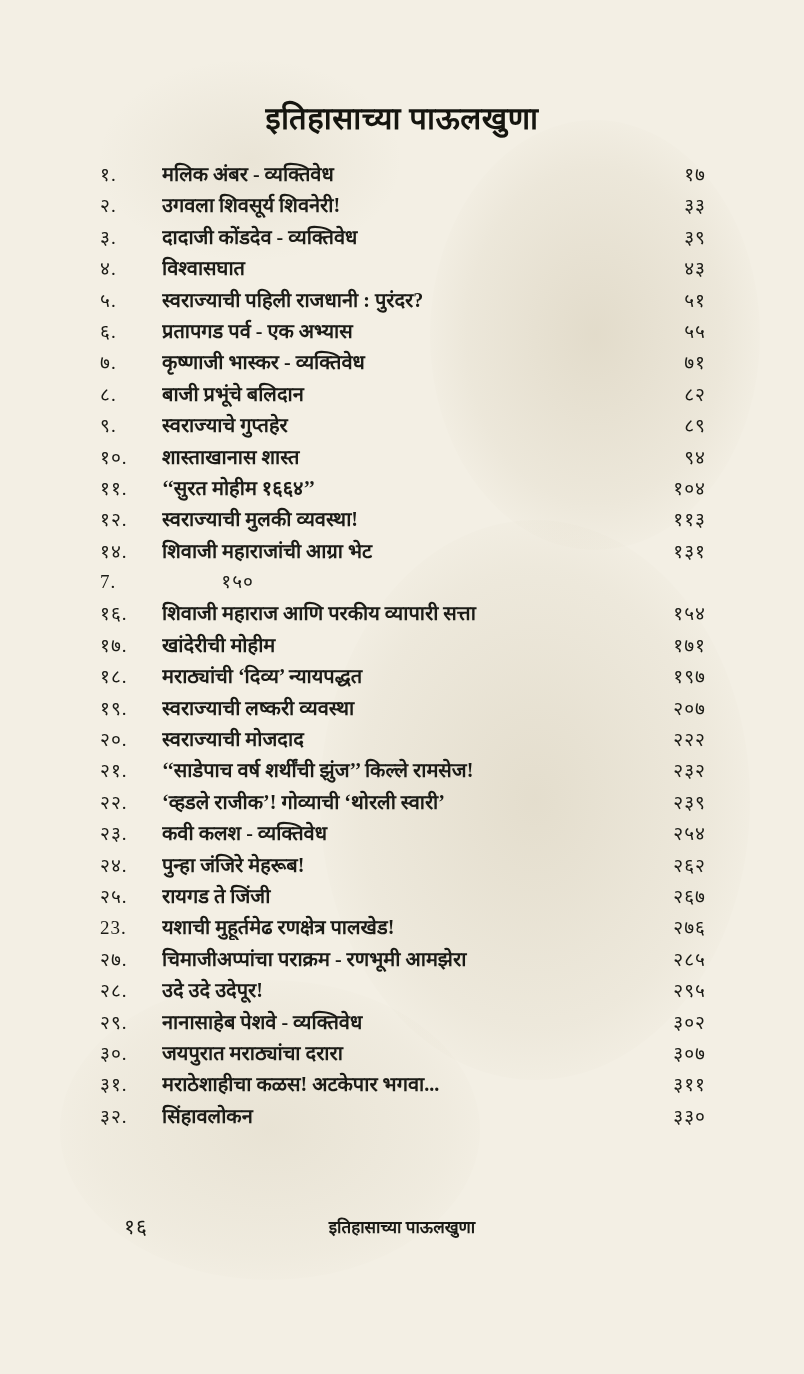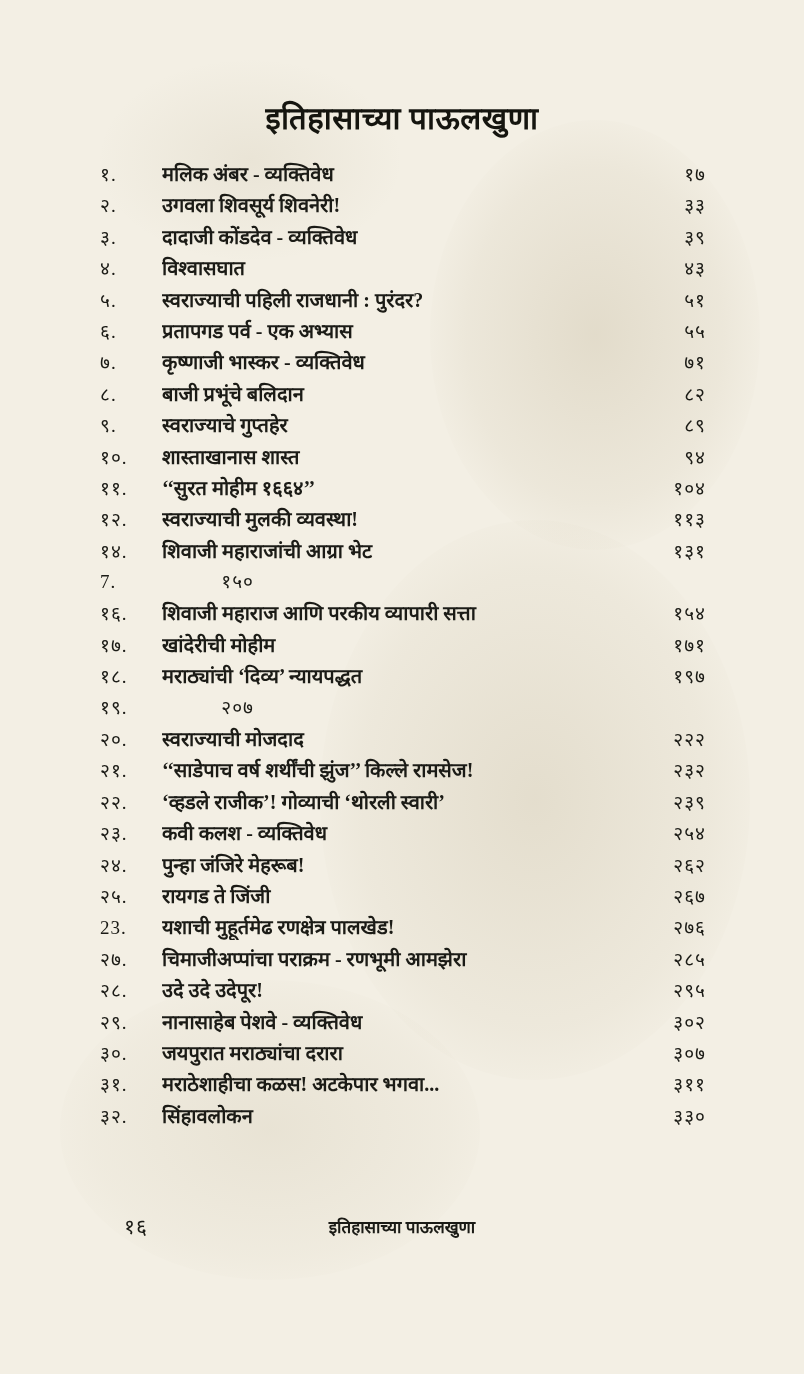--- a/index.html
+++ b/index.html
@@ -219,20 +219,21 @@
         <span class="toc-label">खांदेरीची मोहीम</span>
         <span class="toc-page">१७१</span>
       </div>
       <div class="toc-row">
         <span class="toc-num">१८.</span>
         <span class="toc-label">मराठ्यांची ‘दिव्य’ न्यायपद्धत</span>
         <span class="toc-page">१९७</span>
       </div>
       <div class="toc-row">
         <span class="toc-num">१९.</span>
+        <span class="toc-label">स्वराज्याची लष्करी व्यवस्था</span>
         <span class="toc-page">२०७</span>
       </div>
       <div class="toc-row">
         <span class="toc-num">२०.</span>
         <span class="toc-label">स्वराज्याची मोजदाद</span>
         <span class="toc-page">२२२</span>
       </div>
       <div class="toc-row">
         <span class="toc-num">२१.</span>
         <span class="toc-label">‘‘साडेपाच वर्ष शर्थींची झुंज’’ किल्ले रामसेज!</span>

